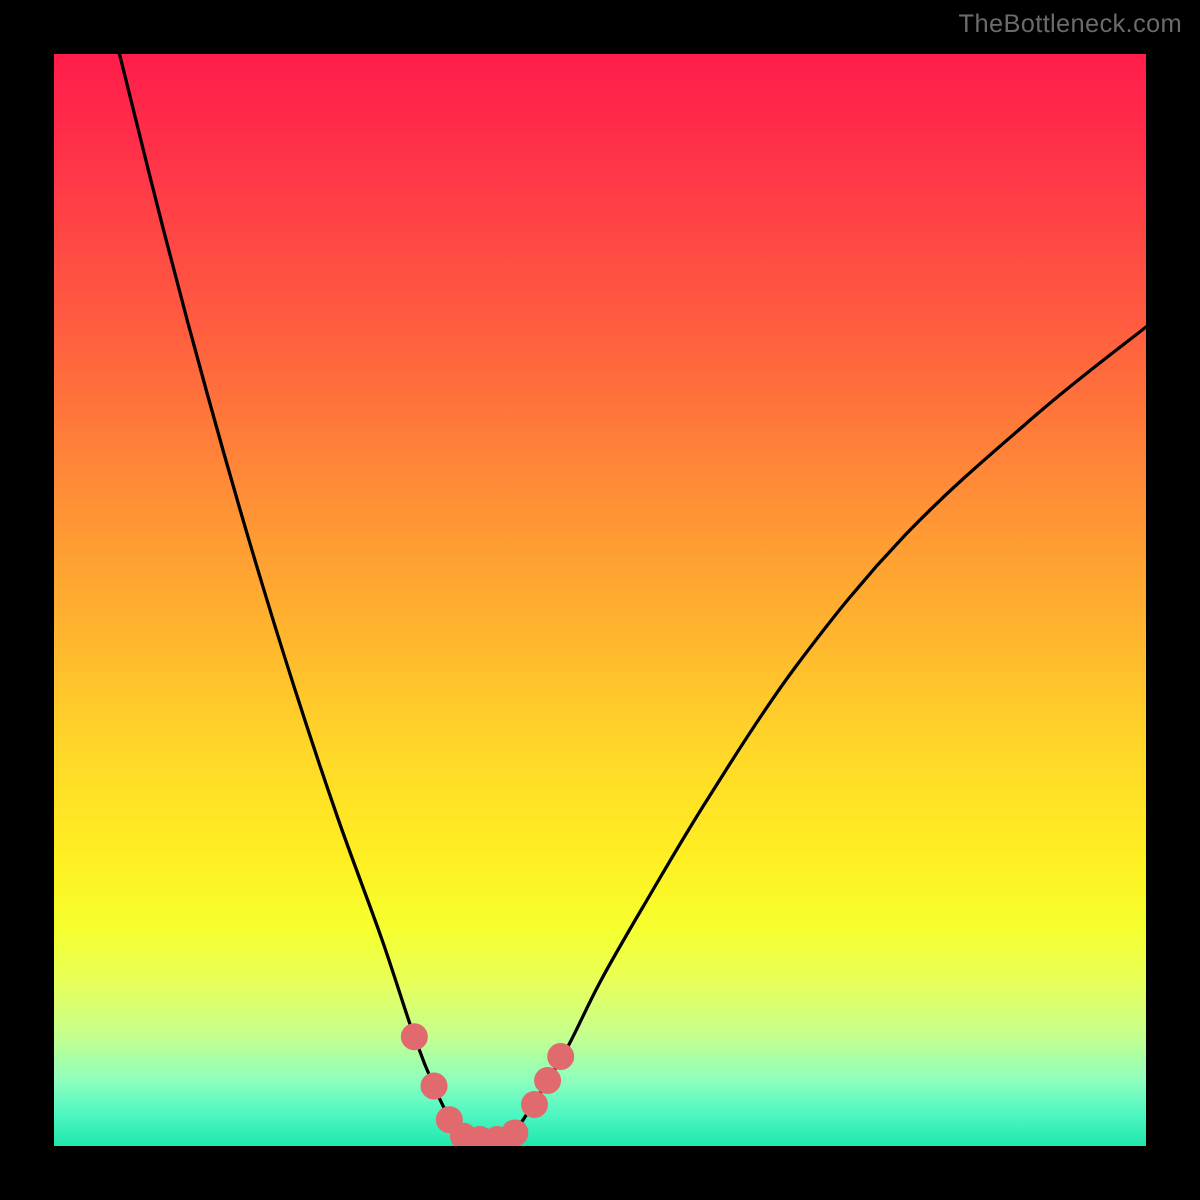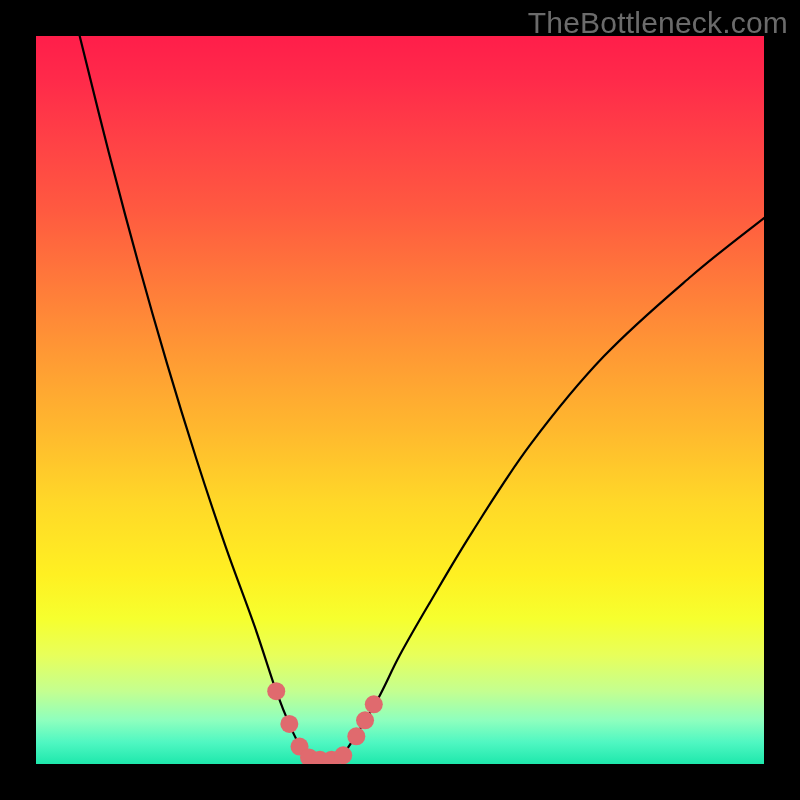--- a/index.html
+++ b/index.html
@@ -44,21 +44,21 @@
       #8effbe 94%,
       #50f7c2 97%,
       #1ee8ac 100%
     );
   }
   .watermark {
     position: absolute;
     top: 6px;
     right: 12px;
     color: #6b6b6b;
-    font-size: 30px;
+    font-size: 17px;
     font-weight: 400;
     letter-spacing: 0.2px;
     user-select: none;
     text-align: right;
   }
   svg.curves {
     position: absolute;
     inset: 0;
   }
   .curve {

